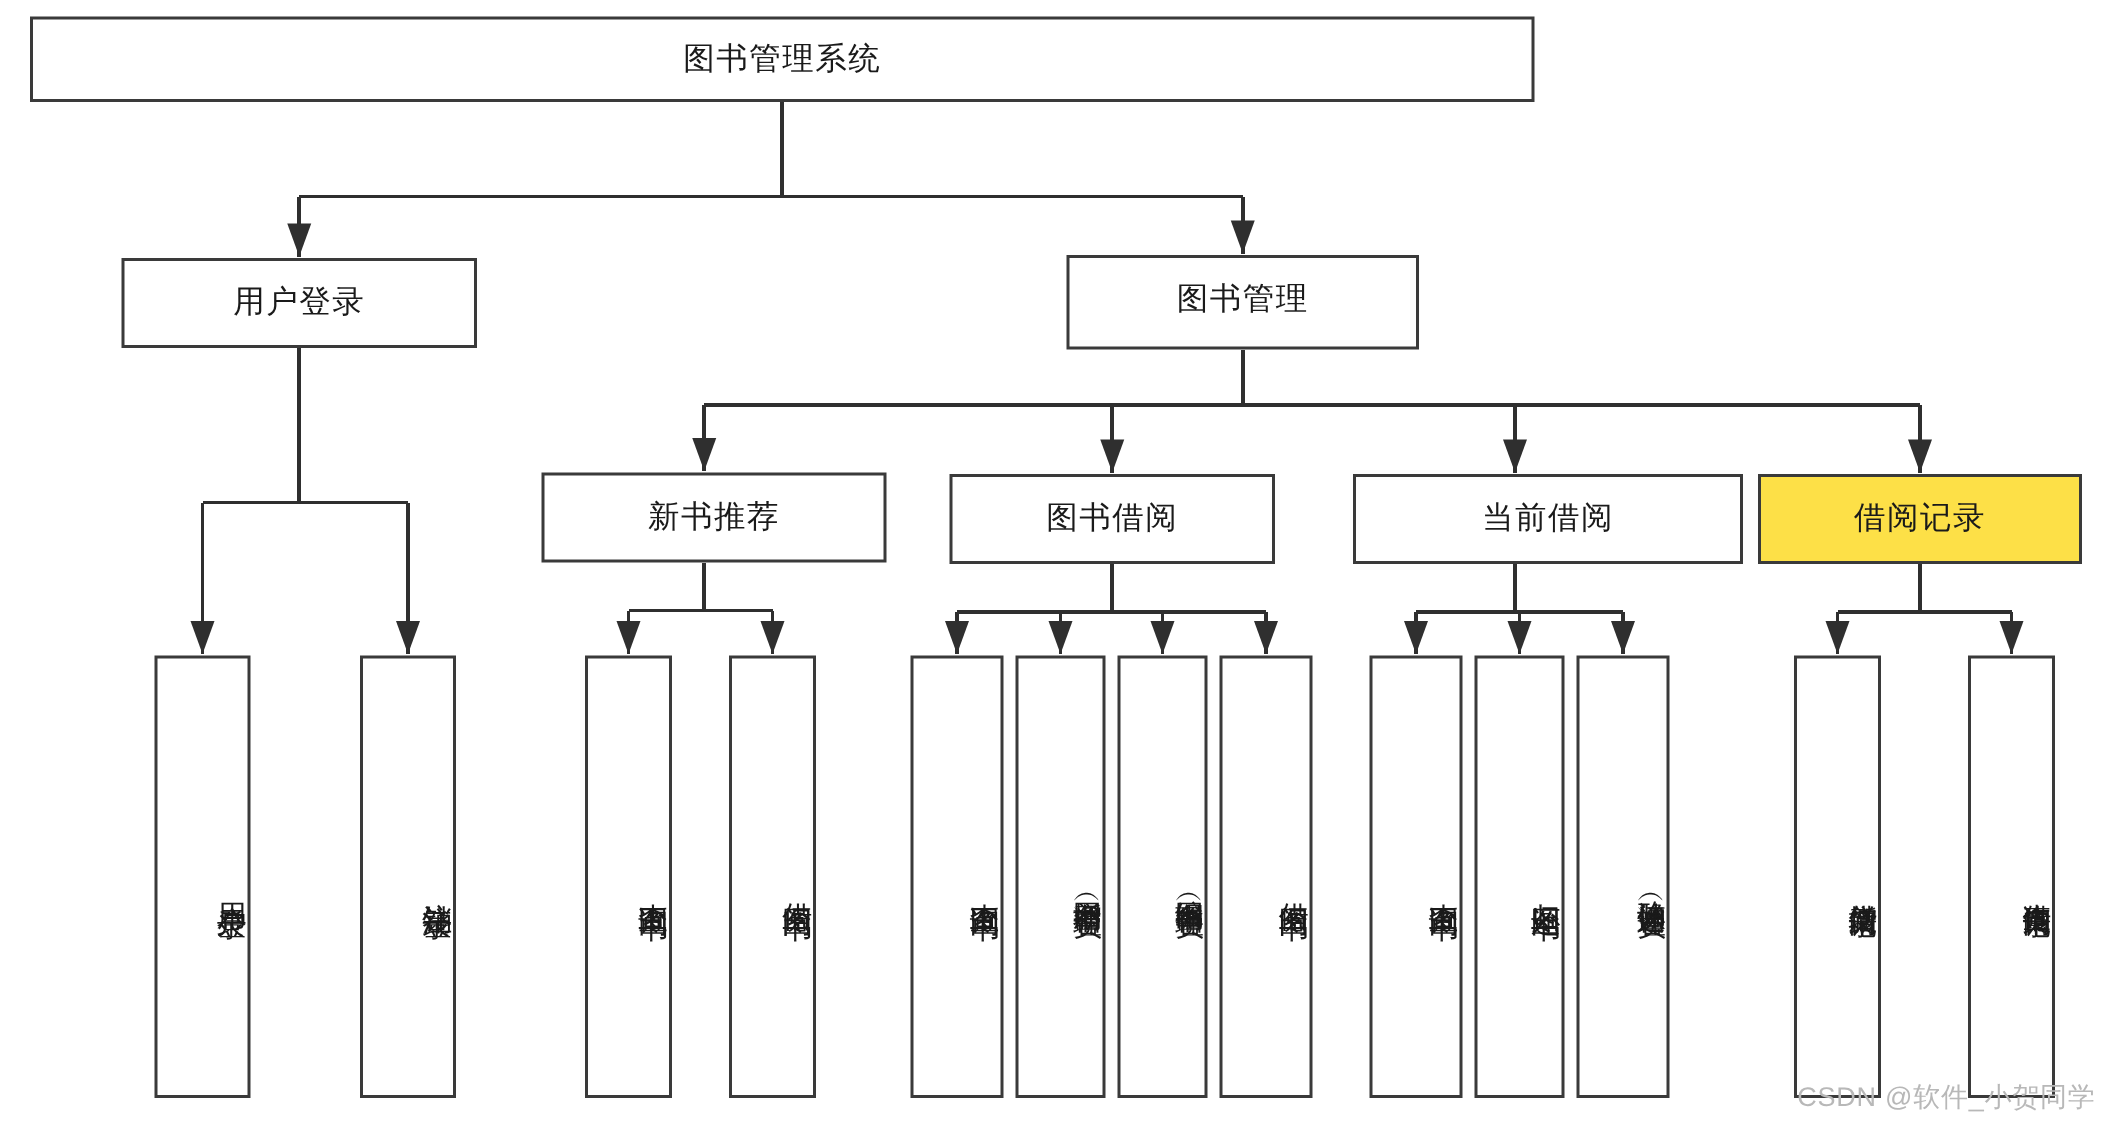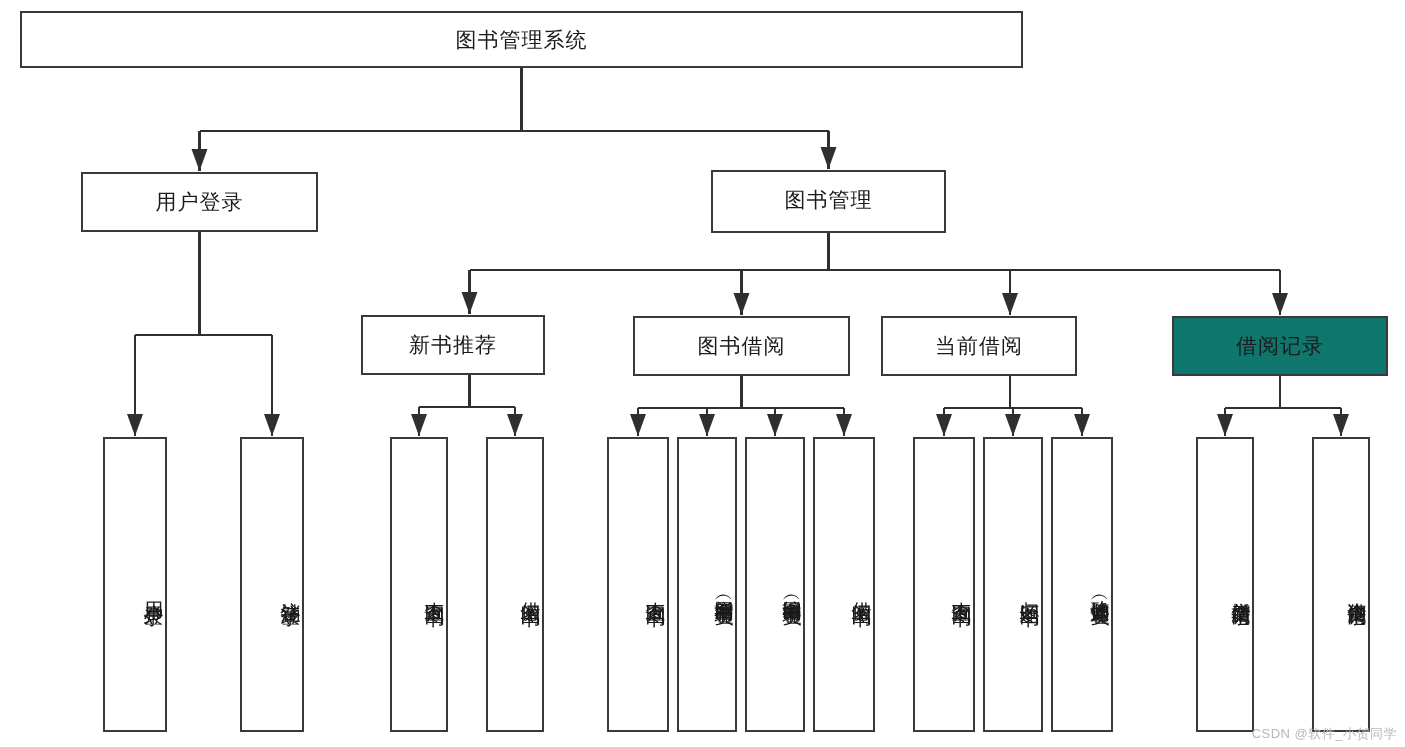--- a/index.html
+++ b/index.html
@@ -45,21 +45,21 @@
     align-items: flex-start;
     justify-content: center;
     text-align: center;
     overflow: hidden;
   }
   .node.vert.small { font-size: 19px; letter-spacing: 1px; }
   #watermark {
     position: absolute;
     right: 8px;
     bottom: 4px;
-    font-size: 13px;
+    font-size: 18px;
     color: #b8b8b8;
     letter-spacing: 0.5px;
     white-space: nowrap;
     font-family: "Liberation Sans", "DejaVu Sans", sans-serif;
   }
 </style>
 </head>
 <body>
 
 <div id="canvas">
@@ -120,30 +120,30 @@
   <div id="nodes-layer">
       <div class="node horiz" style="left: 20px; top: 11px; width: 1003px; height: 57px; border-color: rgb(58, 58, 58); background: rgb(255, 255, 255); color: rgb(26, 26, 26);">
         <span>图书管理系统</span>
       </div>
       <div class="node horiz" style="left: 81px; top: 172px; width: 237px; height: 60px; border-color: rgb(58, 58, 58); background: rgb(255, 255, 255); color: rgb(26, 26, 26);">
         <span>用户登录</span>
       </div>
       <div class="node horiz" style="left: 711px; top: 170px; width: 235px; height: 63px; border-color: rgb(58, 58, 58); background: rgb(255, 255, 255); color: rgb(26, 26, 26); font-family: Liberation Mono, monospace;">
         <span>图书管理</span>
       </div>
-      <div class="node horiz" style="left: 361px; top: 315px; width: 184px; height: 60px; border-color: rgb(58, 58, 58); background: rgb(255, 255, 255); color: rgb(26, 26, 26);">
+      <div class="node horiz" style="left: 361px; top: 315px; width: 230px; height: 60px; border-color: rgb(58, 58, 58); background: rgb(255, 255, 255); color: rgb(26, 26, 26);">
         <span>新书推荐</span>
       </div>
       <div class="node horiz" style="left: 633px; top: 316px; width: 217px; height: 60px; border-color: rgb(58, 58, 58); background: rgb(255, 255, 255); color: rgb(26, 26, 26); align-items: center;">
         <span>图书借阅</span>
       </div>
-      <div class="node horiz" style="left: 881px; top: 316px; width: 196px; height: 60px; border-color: rgb(58, 58, 58); background: rgb(255, 255, 255); color: rgb(26, 26, 26);">
+      <div class="node horiz" style="left: 902px; top: 316px; width: 260px; height: 60px; border-color: rgb(58, 58, 58); background: rgb(255, 255, 255); color: rgb(26, 26, 26);">
         <span>当前借阅</span>
       </div>
-      <div class="node horiz" style="left: 1172px; top: 316px; width: 216px; height: 60px; border-color: rgb(58, 58, 58); background: #0f766e; color: rgb(26, 26, 26); justify-content: center;">
+      <div class="node horiz" style="left: 1172px; top: 316px; width: 216px; height: 60px; border-color: rgb(58, 58, 58); background: #fde047; color: rgb(26, 26, 26); justify-content: center;">
         <span>借阅记录</span>
       </div>
       <div class="node vert" style="left: 103px; top: 437px; width: 64px; height: 295px; border-color: rgb(58, 58, 58); background: rgb(255, 255, 255); color: rgb(26, 26, 26);">
         <span>用户登录</span>
       </div>
       <div class="node vert" style="left: 240px; top: 437px; width: 64px; height: 295px; border-color: rgb(58, 58, 58); background: rgb(255, 255, 255); color: rgb(26, 26, 26);">
         <span>注销登录</span>
       </div>
       <div class="node vert" style="left: 390px; top: 437px; width: 58px; height: 295px; border-color: rgb(58, 58, 58); background: rgb(255, 255, 255); color: rgb(26, 26, 26);">
         <span>查询图书</span>

